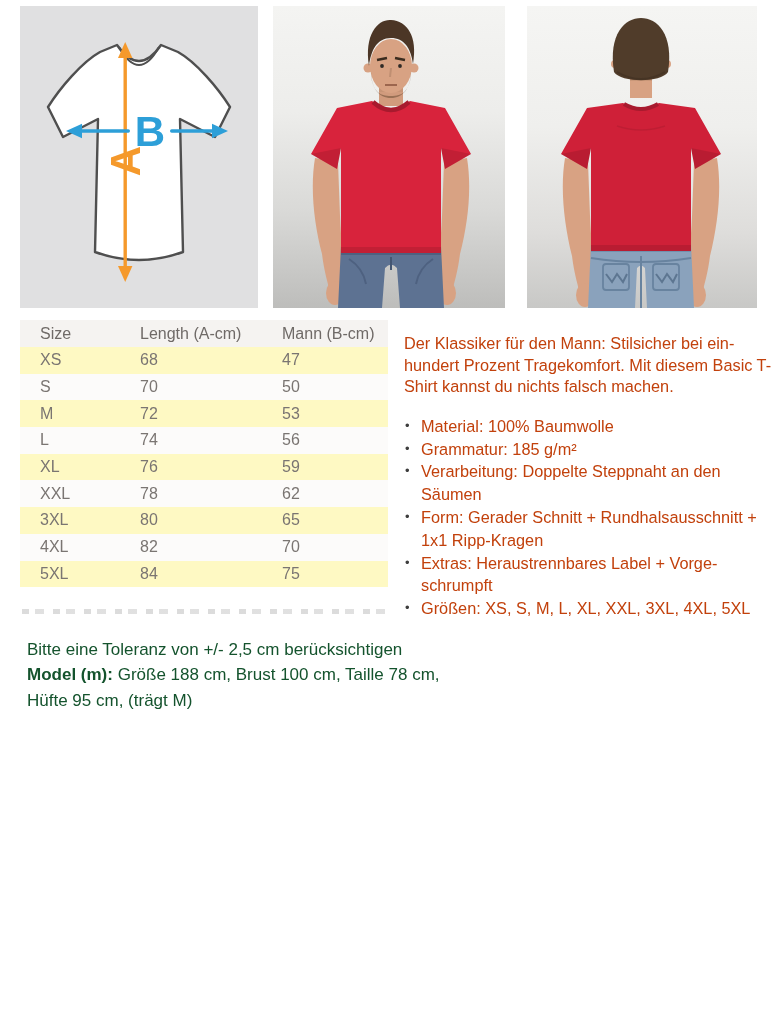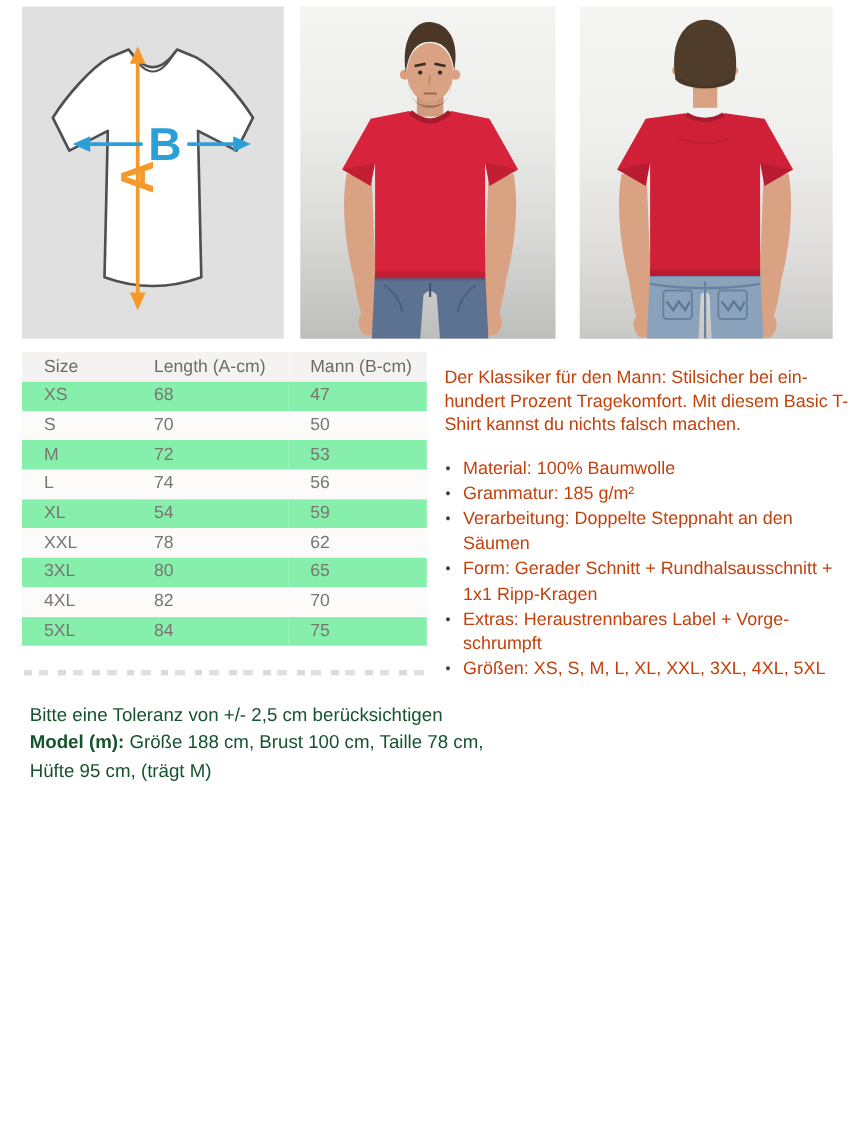--- a/index.html
+++ b/index.html
@@ -12,21 +12,21 @@
   .panel-front{left:273px;width:232px;}
   .panel-back{left:527px;width:230px;background:linear-gradient(180deg,#f5f5f3 0%,#efefed 40%,#dedddb 75%,#c8c8c6 100%);}
   .panel svg{display:block;width:100%;height:100%;}
 
   
   .size-table{position:absolute;left:20px;top:320px;width:368px;border-collapse:collapse;table-layout:fixed;font-size:16px;color:#7a7572;}
   .size-table col.c1{width:100px;}
   .size-table col.c2{width:142px;}
   .size-table th{font-weight:normal;text-align:left;padding:0 0 0 20px;height:27px;background:#f5f3f1;color:#6f6a67;}
   .size-table td{padding:0 0 0 20px;height:26.7px;background:#fcfbfa;}
-  .size-table tr.alt td{background:#86efac;}
+  .size-table tr.alt td{background:#fef9c3;}
 
   
   .clipped-row{position:absolute;left:22px;top:609px;width:364px;height:5px;overflow:hidden;opacity:.35;
     background:repeating-linear-gradient(90deg,#9a9a9a 0 7px,transparent 7px 13px,#a8a8a8 13px 22px,transparent 22px 31px);}
 
   
   .description{position:absolute;left:404px;top:333px;width:370px;color:#c2410c;font-size:16.3px;line-height:21.6px;}
   .description p{margin:0;hyphens:manual;}
   .description ul{margin:17px 0 0 0;padding:0;list-style:none;}
   .description li{position:relative;padding-left:17px;line-height:22.8px;hyphens:manual;}
@@ -184,21 +184,21 @@
       <td>72</td>
       <td>53</td>
     </tr>
     <tr>
       <td>L</td>
       <td>74</td>
       <td>56</td>
     </tr>
     <tr class="alt">
       <td>XL</td>
-      <td>54</td>
+      <td>76</td>
       <td>59</td>
     </tr>
     <tr>
       <td>XXL</td>
       <td>78</td>
       <td>62</td>
     </tr>
     <tr class="alt">
       <td>3XL</td>
       <td>80</td>

